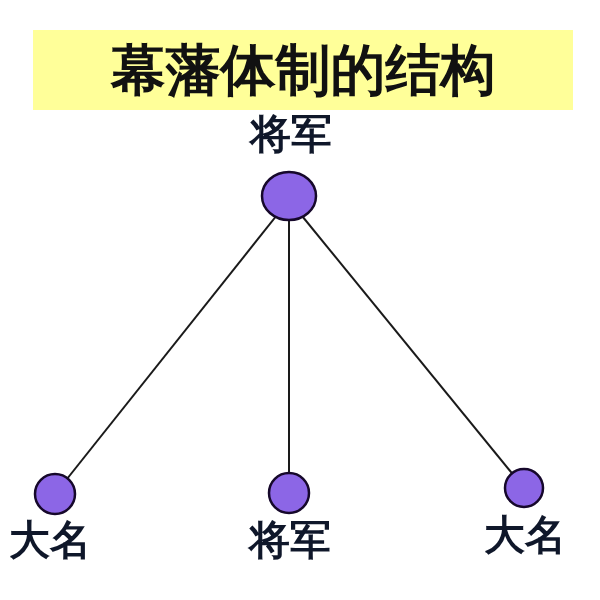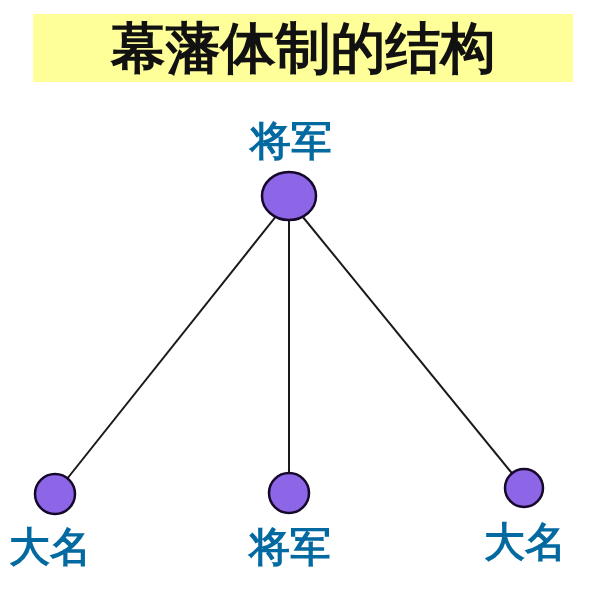--- a/index.html
+++ b/index.html
@@ -11,23 +11,23 @@
     position: relative;
     width: 600px;
     height: 600px;
     background: #ffffff;
     overflow: hidden;
     font-family: "Liberation Serif", "DejaVu Serif", serif;
   }
   .banner {
     position: absolute;
     left: 33px;
-    top: 14px;
+    top: 30px;
     width: 540px;
-    height: 68px;
+    height: 80px;
     display: flex;
     align-items: center;
     justify-content: center;
     text-align: right;
   }
   .banner .title-text {
     font-size: 55px;
     font-weight: 600;
     color: #111111;
     letter-spacing: 0px;
@@ -37,24 +37,23 @@
   .tree-svg {
     position: absolute;
     left: 0;
     top: 0;
   }
   .node-label {
     position: absolute;
     transform: translateX(-50%);
     font-size: 41px;
     font-weight: 700;
-    color: #0369a1;
+    color: #0f172a;
     line-height: 44px;
     white-space: nowrap;
-    margin-top: 7px;
   }
   .root-label   { left: 291px; top: 112px; }
   .child-left   { left: 50px;  top: 518px; }
   .child-middle { left: 290px; top: 518px; }
   .child-right  { left: 525px; top: 513px; }
 </style>
 </head>
 <body>
 
 <div class="slide">

